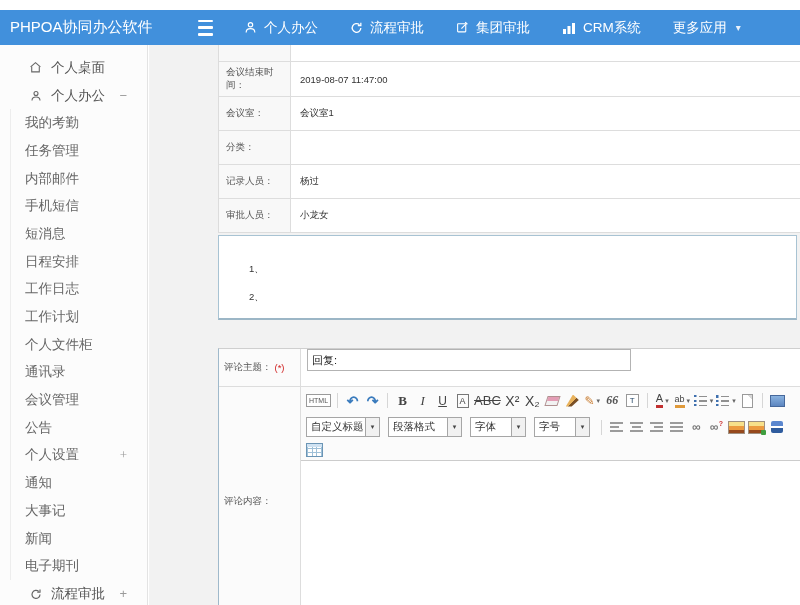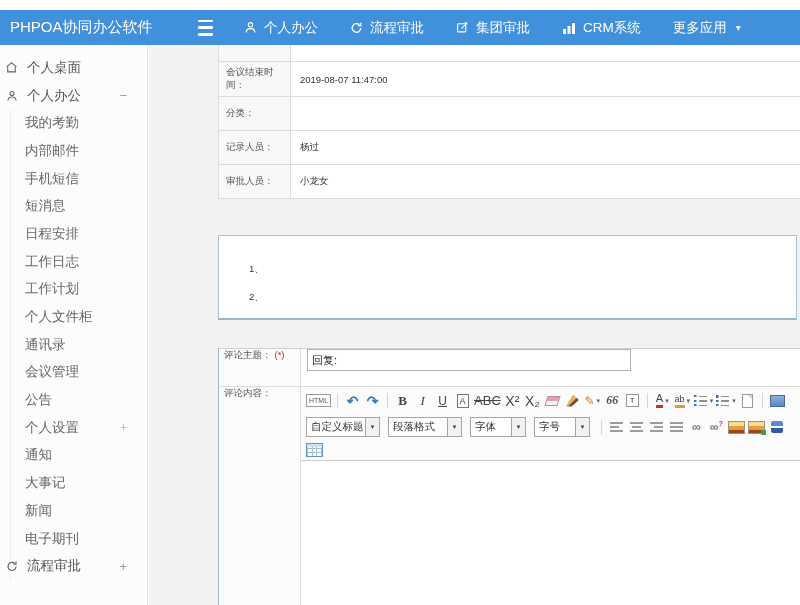--- a/index.html
+++ b/index.html
@@ -16,21 +16,21 @@
   .topnav{display:flex;align-items:center;margin-left:26px;gap:32px;}
   .nav-item{display:flex;align-items:center;gap:7px;color:#fff;font-size:13.5px;cursor:pointer;white-space:nowrap;}
   .nav-item .nico{display:flex;align-items:center;}
   .nav-caret{font-size:10px;color:#e8f1fb;margin-left:2px;}
 
   
   .sidebar{position:absolute;left:0;top:35px;width:148px;height:570px;background:#fcfcfc;
            border-right:1px solid #e3e3e3;box-sizing:border-box;padding-top:9px;}
   .side-guide{position:absolute;left:10px;top:64px;width:1px;height:471px;background:#ededed;}
   .side-item{position:relative;height:27.7px;display:flex;align-items:center;
-             font-size:13.5px;color:#555;padding-left:3px;cursor:pointer;box-sizing:border-box;}
+             font-size:13.5px;color:#555;padding-left:27px;cursor:pointer;box-sizing:border-box;}
   .side-item .sico{width:17px;margin-right:7px;display:flex;align-items:center;justify-content:center;}
   .side-item.sub{padding-left:25px;color:#666;font-family:Liberation Serif, serif;}
   .side-toggle{position:absolute;right:20px;color:#9a9a9a;font-size:13px;}
 
   
   .content{position:absolute;left:149px;top:35px;width:651px;height:570px;background:#f2f2f2;overflow:hidden;}
 
   
   .mtable{position:absolute;left:69px;top:0;right:0;background:#fff;border-left:1px solid #dcdcdc;}
   .frow{display:flex;border-bottom:1px solid #dddddd;box-sizing:border-box;}
@@ -44,21 +44,21 @@
   
   .minbox{position:absolute;left:69px;top:190px;right:3px;height:85px;background:#fff;
           border:1px solid #a8c3d3;border-bottom:2px solid #9cb6c6;box-sizing:border-box;
           padding:19px 0 0 30px;font-size:9.5px;color:#333;line-height:28px;}
 
   
   .ctable{position:absolute;left:69px;top:303px;right:0;bottom:0;background:#fff;
           border-left:1px solid #9fb9cb;border-top:1px solid #cfcfcf;display:flex;flex-direction:column;box-sizing:border-box;}
   .crow-subject{display:flex;height:38px;border-bottom:1px solid #dddddd;box-sizing:border-box;}
   .cl{width:82px;background:#fbfbfb;border-right:1px solid #dddddd;font-size:9.5px;color:#555;
-      display:flex;padding-left:5px;box-sizing:border-box;}
+      display:flex;align-items:center;padding-left:5px;box-sizing:border-box;}
   .req{color:#d02020;margin-left:3px;}
   .cval{flex:1;display:flex;align-items:flex-start;padding-left:6px;}
   .subject-input{width:314px;height:18px;border:1px solid #b3b3b3;font-size:11px;color:#222;
                  padding:1px 4px;font-family:"Liberation Sans",sans-serif;}
   .crow-content{display:flex;flex:1;min-height:0;}
   .editor{flex:1;display:flex;flex-direction:column;min-width:0;}
   .tb{display:flex;align-items:center;background:#fbfbfb;padding:0 5px;gap:3px;box-sizing:border-box;}
   .tb1{height:27px;}
   .tb2{height:26px;}
   .tb3{height:20px;}
@@ -201,20 +201,23 @@
             <path d="M4 21 c0-5 4-7 8-7 s8 2 8 7"></path>
           </svg>
         </span>
         <span>个人办公</span>
         <span class="side-toggle">−</span>
       </div>
       <div class="side-item sub">
         <span>我的考勤</span>
       </div>
       <div class="side-item sub">
+        <span>任务管理</span>
+      </div>
+      <div class="side-item sub">
         <span>内部邮件</span>
       </div>
       <div class="side-item sub">
         <span>手机短信</span>
       </div>
       <div class="side-item sub">
         <span>短消息</span>
       </div>
       <div class="side-item sub">
         <span>日程安排</span>
@@ -270,20 +273,24 @@
     <div class="mtable" id="mtable">
       <div class="frow partial">
         <div class="fl"></div>
         <div class="fv"></div>
       </div>
     <div class="frow r1">
           <div class="fl">会议结束时间：</div>
           <div class="fv">2019-08-07 11:47:00</div>
         </div>
         <div class="frow r">
+          <div class="fl">会议室：</div>
+          <div class="fv">会议室1</div>
+        </div>
+        <div class="frow r">
           <div class="fl">分类：</div>
           <div class="fv"></div>
         </div>
         <div class="frow r">
           <div class="fl">记录人员：</div>
           <div class="fv">杨过</div>
         </div>
         <div class="frow r">
           <div class="fl">审批人员：</div>
           <div class="fv">小龙女</div>

